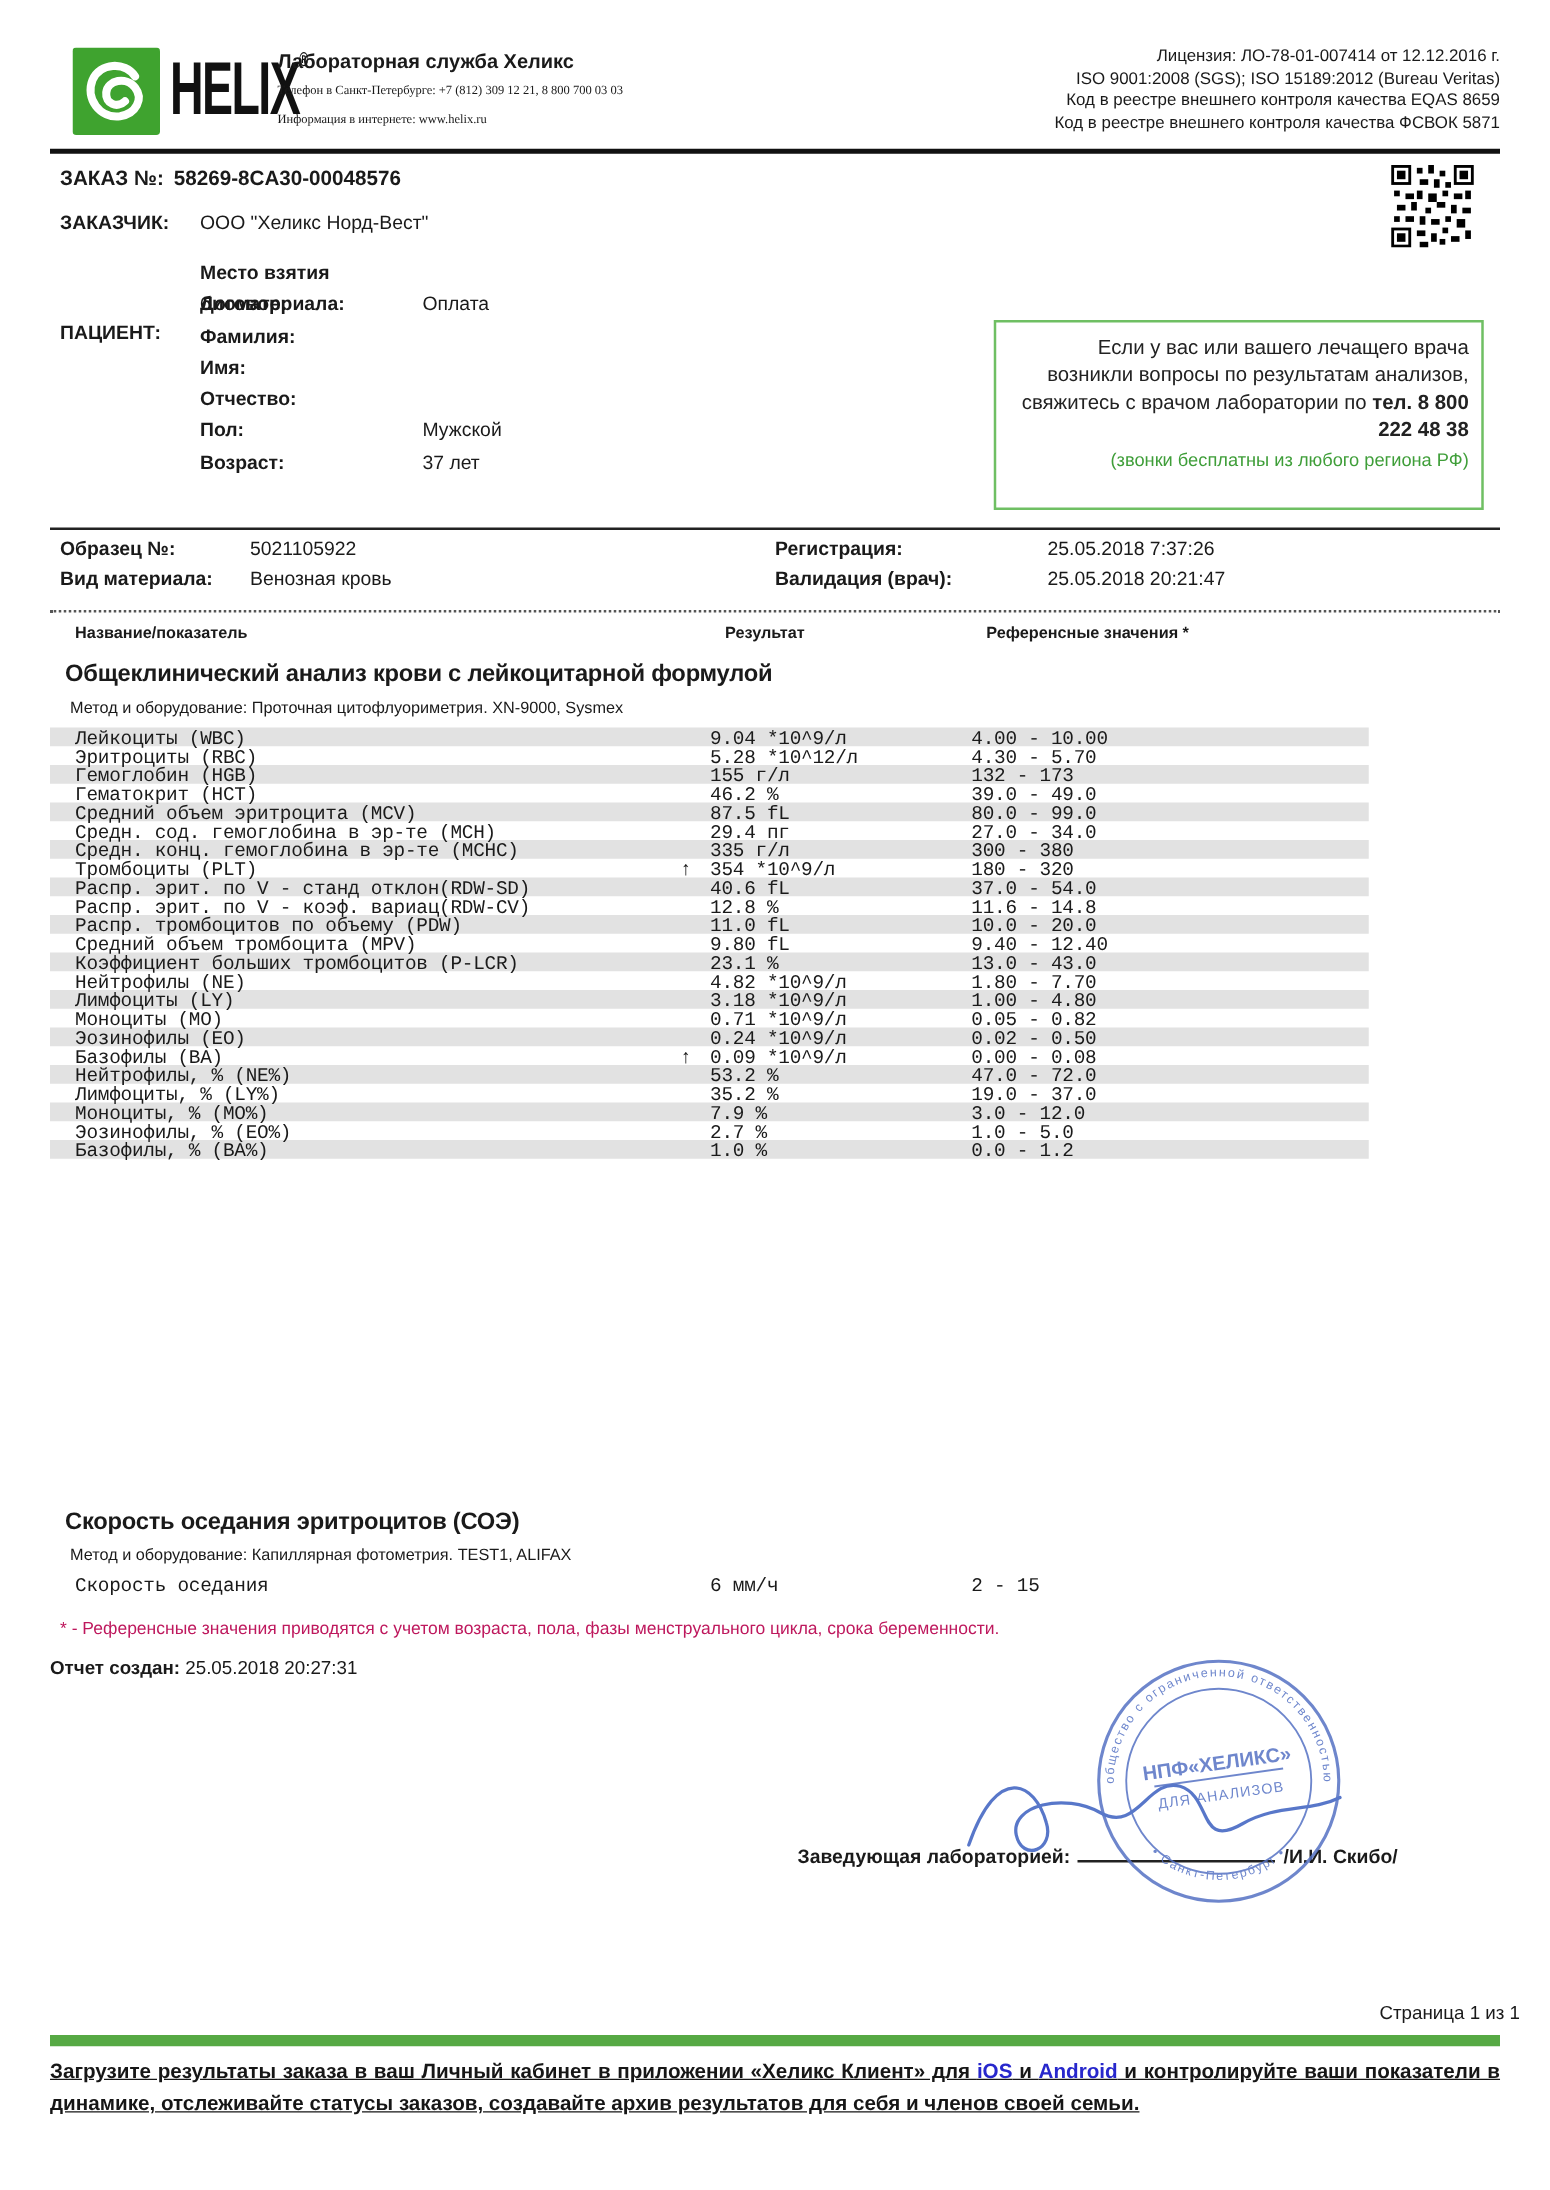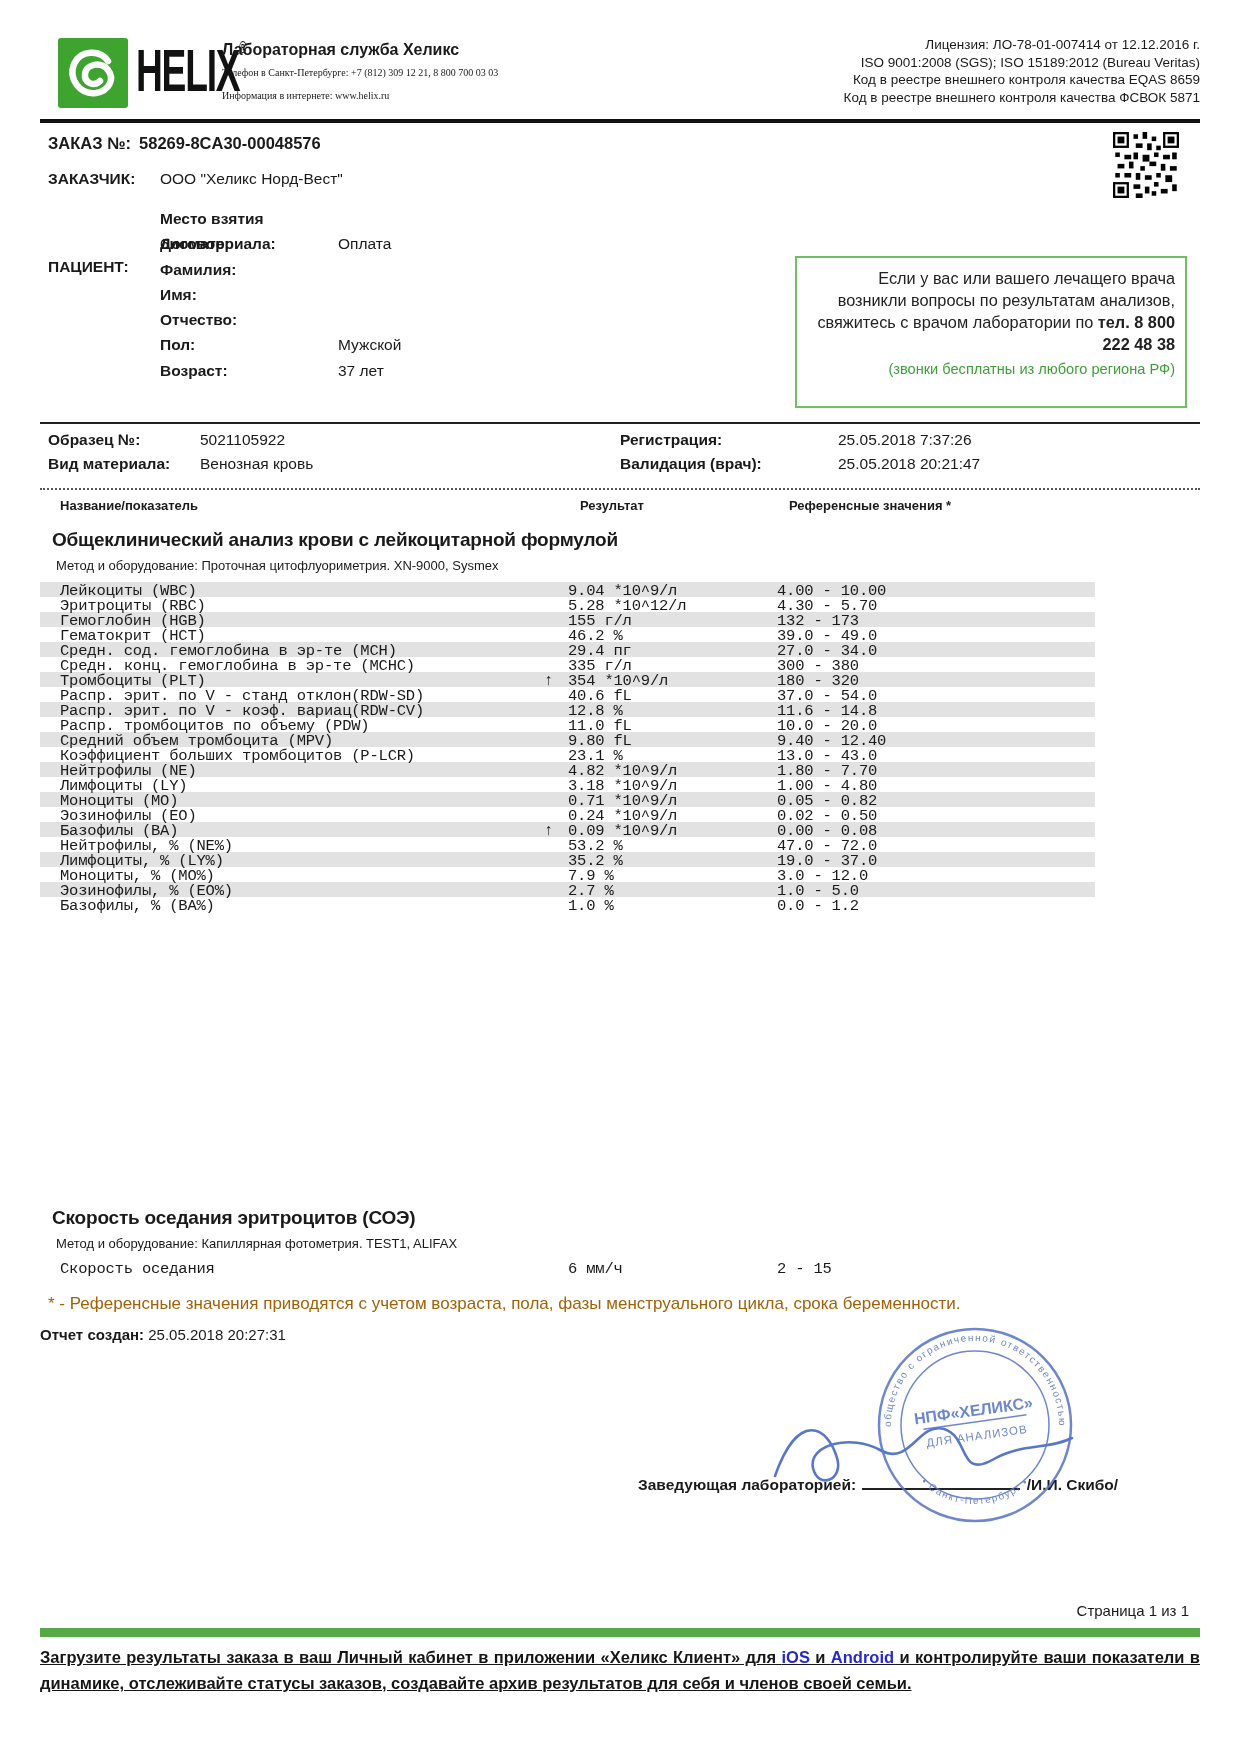--- a/index.html
+++ b/index.html
@@ -52,31 +52,31 @@
   .sec1 { top:528px; } .sec2 { top:1206px; }
   .sec-title { font-size:19px; font-weight:700; padding-left:12px; line-height:24px; letter-spacing:-0.2px; }
   .sec-method { font-size:13px; padding-left:16px; margin-top:5px; line-height:17px; }
   .rows { margin-top:8px; }
   .t-row { display:grid; grid-template-columns:504px 24px 209px auto; height:15px;
            align-items:center; font-size:15.5px; letter-spacing:-0.2px;font-family:Liberation Mono, monospace; }
   .rows--striped div.t-row:nth-of-type(odd) { background:#e2e2e2; }
   .t-name { padding-left:20px; }
   .t-flag { font-weight:700; }
 
-  .footnote { position:absolute; left:48px; top:1294px; font-size:17px; color:#a16207; }
+  .footnote { position:absolute; left:48px; top:1294px; font-size:14px; color:#be185d; }
   .created { position:absolute; left:40px; top:1326px; font-size:15px; }
   .created .lbl { font-weight:700; }
 
   
   .signature { position:absolute; left:638px; top:1476px; font-size:15.5px; font-weight:700; white-space:nowrap; }
   .sig-line { display:inline-block; width:158px; border-bottom:2px solid #222; height:14px; margin:0 2px; }
   .stamp { position:absolute; left:760px; top:1318px; opacity:.85; }
 
   
-  .page-num { position:absolute; right:51px; top:1602px; font-size:15px; }
+  .page-num { position:absolute; right:24px; top:1602px; font-size:15px; }
   .green-bar { position:absolute; left:40px; top:1628px; width:1160px; height:9px; background:#56a944; }
   .footer-text { position:absolute; left:40px; top:1644px; width:1160px; font-size:16.5px; font-weight:700;
                  line-height:26px; text-align:justify; color:#161616;text-decoration:underline; }
   .footer-text a { color:#2727cc; text-decoration:none; }
 </style>
 </head>
 <body>
 
 <div class="page">
 
@@ -249,20 +249,26 @@
           <span class="t-ref">132 - 173</span>
         </div>
 
         <div class="t-row">
           <span class="t-name">Гематокрит (HCT)</span>
           <span class="t-flag"></span>
           <span class="t-res">46.2 %</span>
           <span class="t-ref">39.0 - 49.0</span>
         </div>
 
+        <div class="t-row">
+          <span class="t-name">Средний объем эритроцита (MCV)</span>
+          <span class="t-flag"></span>
+          <span class="t-res">87.5 fL</span>
+          <span class="t-ref">80.0 - 99.0</span>
+        </div>
 
         <div class="t-row">
           <span class="t-name">Средн. сод. гемоглобина в эр-те (MCH)</span>
           <span class="t-flag"></span>
           <span class="t-res">29.4 пг</span>
           <span class="t-ref">27.0 - 34.0</span>
         </div>
 
         <div class="t-row">
           <span class="t-name">Средн. конц. гемоглобина в эр-те (MCHC)</span>

